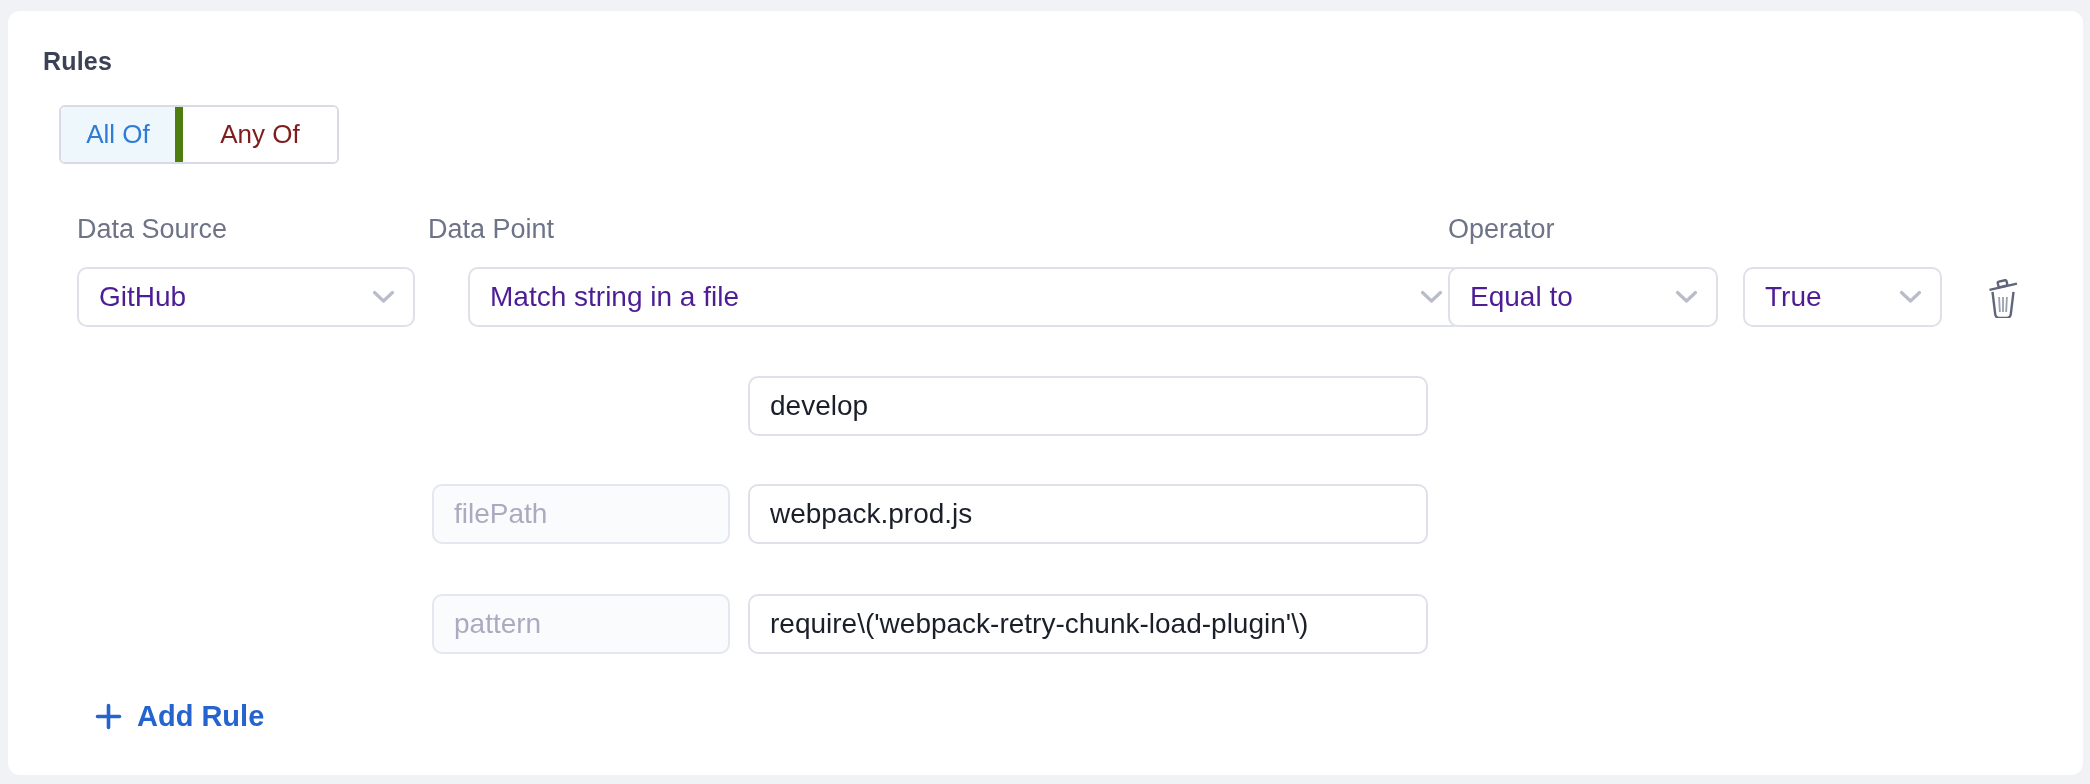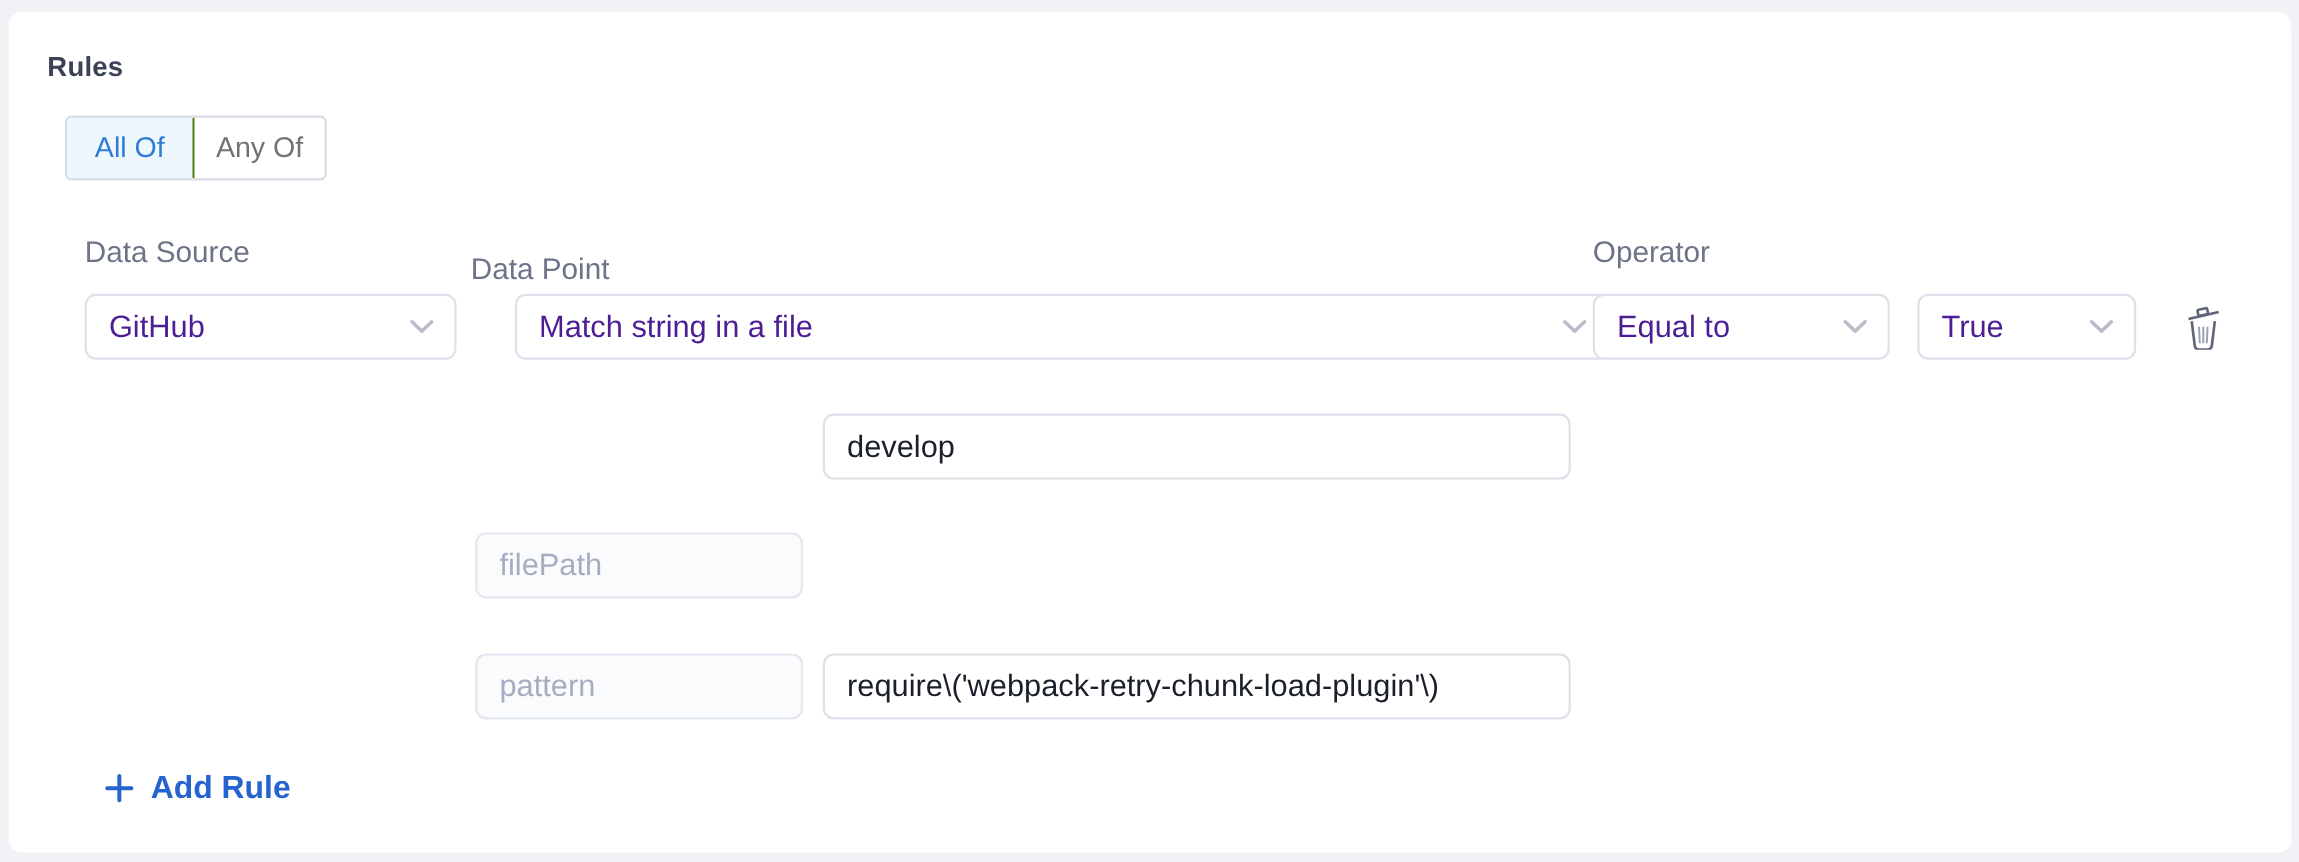--- a/index.html
+++ b/index.html
@@ -20,28 +20,28 @@
   
   .segmented{
     position:absolute;left:51px;top:94px;height:59px;
     display:flex;border:2px solid #d8dbe4;border-radius:6px;
     overflow:hidden;background:#ffffff;box-sizing:border-box;
   }
   .segment{
     display:flex;align-items:center;justify-content:center;
     font-size:26px;cursor:pointer;white-space:nowrap;
   }
-  .segment.all{width:114px;background:#eef7fc;color:#2e7cd6;border-right:2px solid #4d7c0f;}
-  .segment.any{width:118px;color:#737373;background:#ffffff;}
+  .segment.all{width:114px;background:#eef7fc;color:#2e7cd6;border-right:8px solid #4d7c0f;}
+  .segment.any{width:154px;color:#7f1d1d;background:#ffffff;}
 
   .field-label{
     position:absolute;top:203px;font-size:27px;color:#6e7488;white-space:nowrap;
   }
   .lbl-source{left:69px;}
-  .lbl-point{left:420px;margin-top:16px;}
+  .lbl-point{left:420px;}
   .lbl-operator{left:1440px;}
 
   .select{
     position:absolute;top:256px;height:60px;box-sizing:border-box;
     background:#ffffff;border:2px solid #dfe1ea;border-radius:10px;
     display:flex;align-items:center;justify-content:space-between;
     padding:0 18px 0 20px;font-size:28px;color:#4c1d95;cursor:pointer;
     white-space:nowrap;
   }
   .sel-source{left:69px;width:338px;}
@@ -144,20 +144,21 @@
           <line x1="12" y1="14" x2="12" y2="24"></line>
           <line x1="14.6" y1="14" x2="14.1" y2="24"></line>
         </g>
       </svg>
     </span>
   </button>
 
   <input class="param-value row1" value="develop" style="">
 
   <input class="param-name row2" readonly="" value="filePath" style="">
+  <input class="param-value row2" value="webpack.prod.js" style="">
 
   <input class="param-name row3" readonly="" value="pattern" style="">
   <input class="param-value row3" value="require\('webpack-retry-chunk-load-plugin'\)" style="">
 
   <div class="add-rule">
     <span style="display:flex;align-items:center;">
       <svg width="27" height="27" viewBox="0 0 27 27" fill="none">
         <path d="M13.5 2.5 V24.5 M2.5 13.5 H24.5" stroke="#2563cf" stroke-width="3.6" stroke-linecap="round"></path>
       </svg>
     </span>

